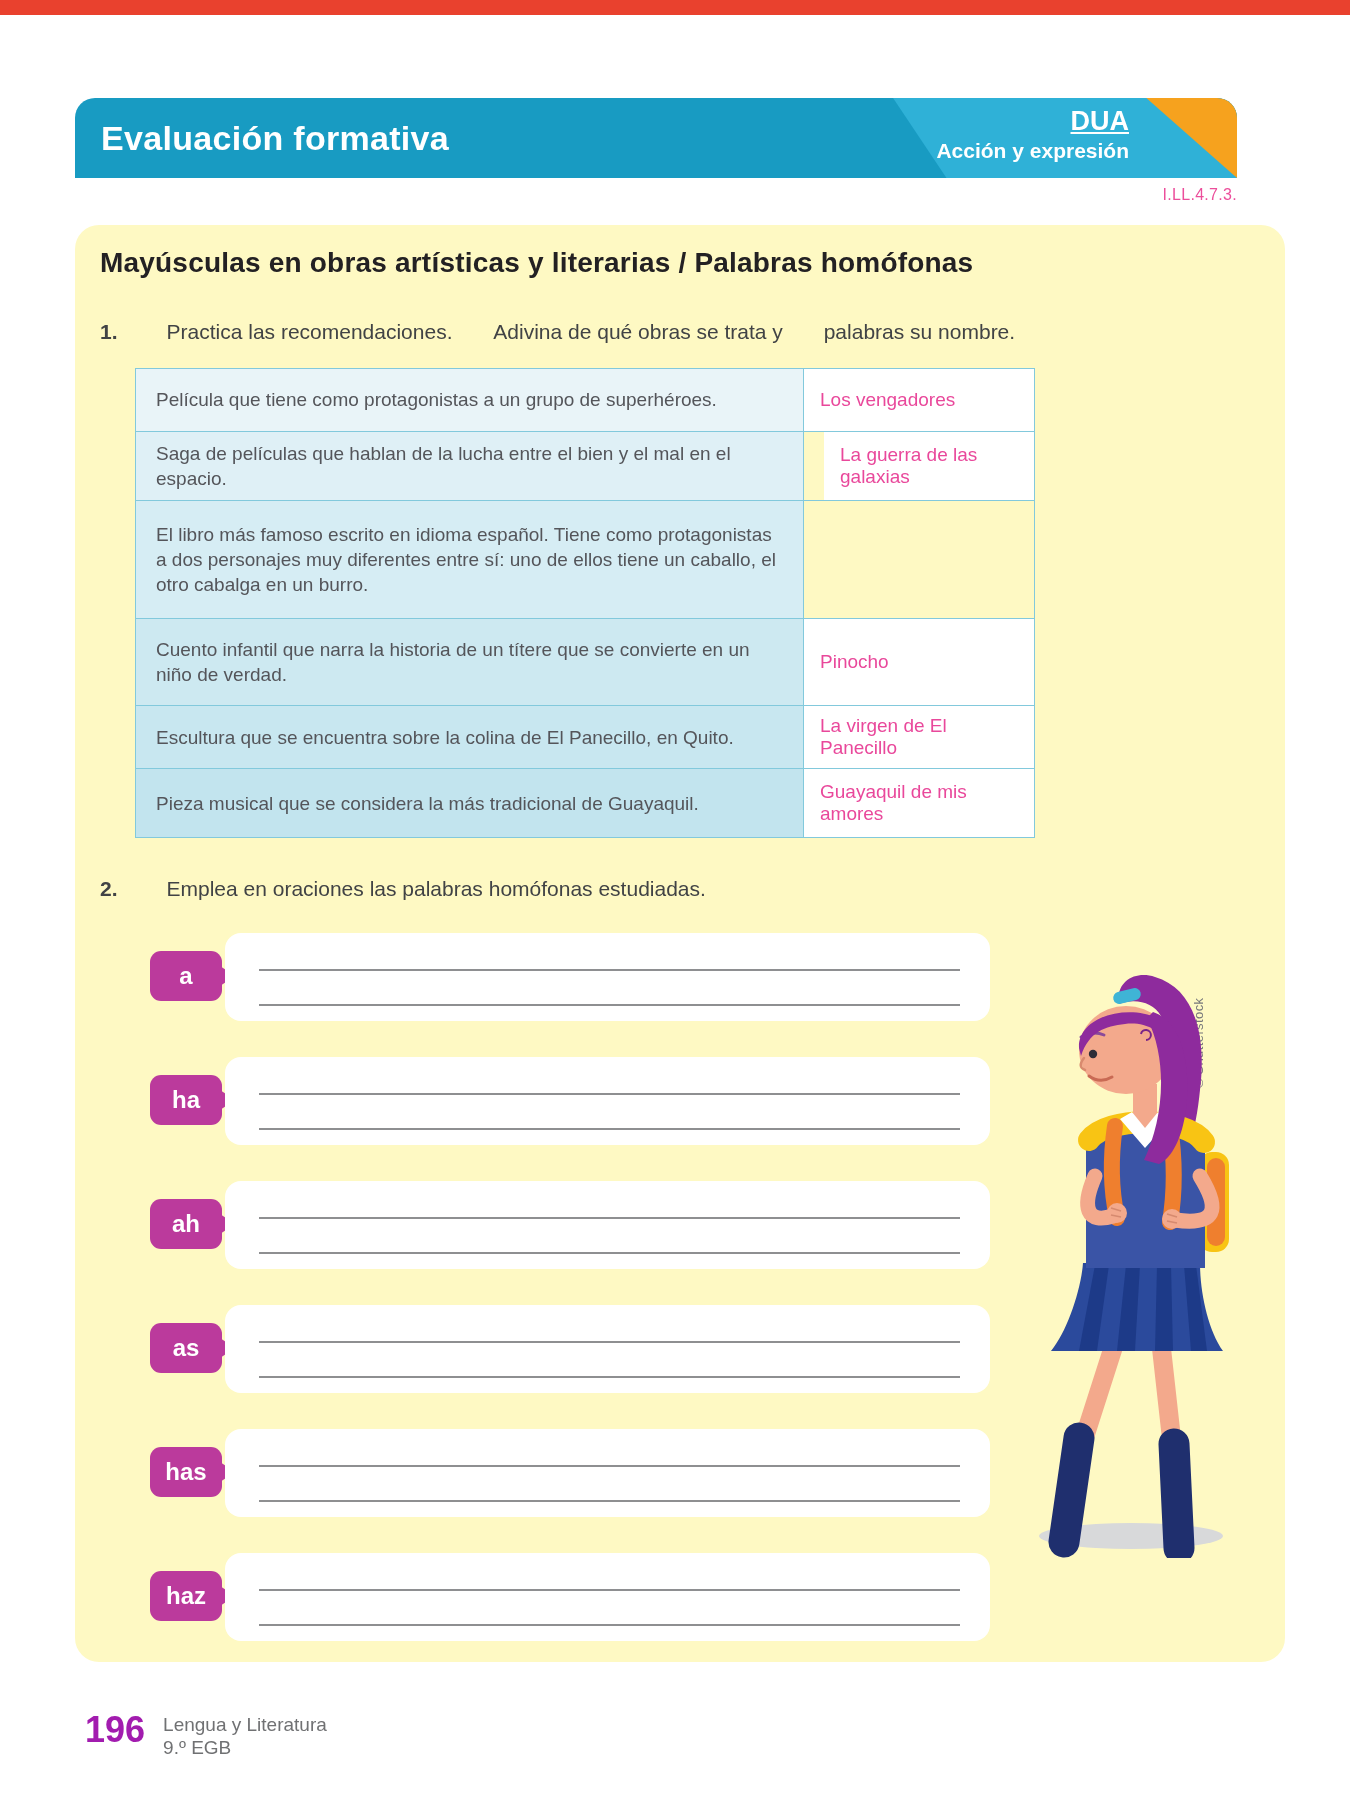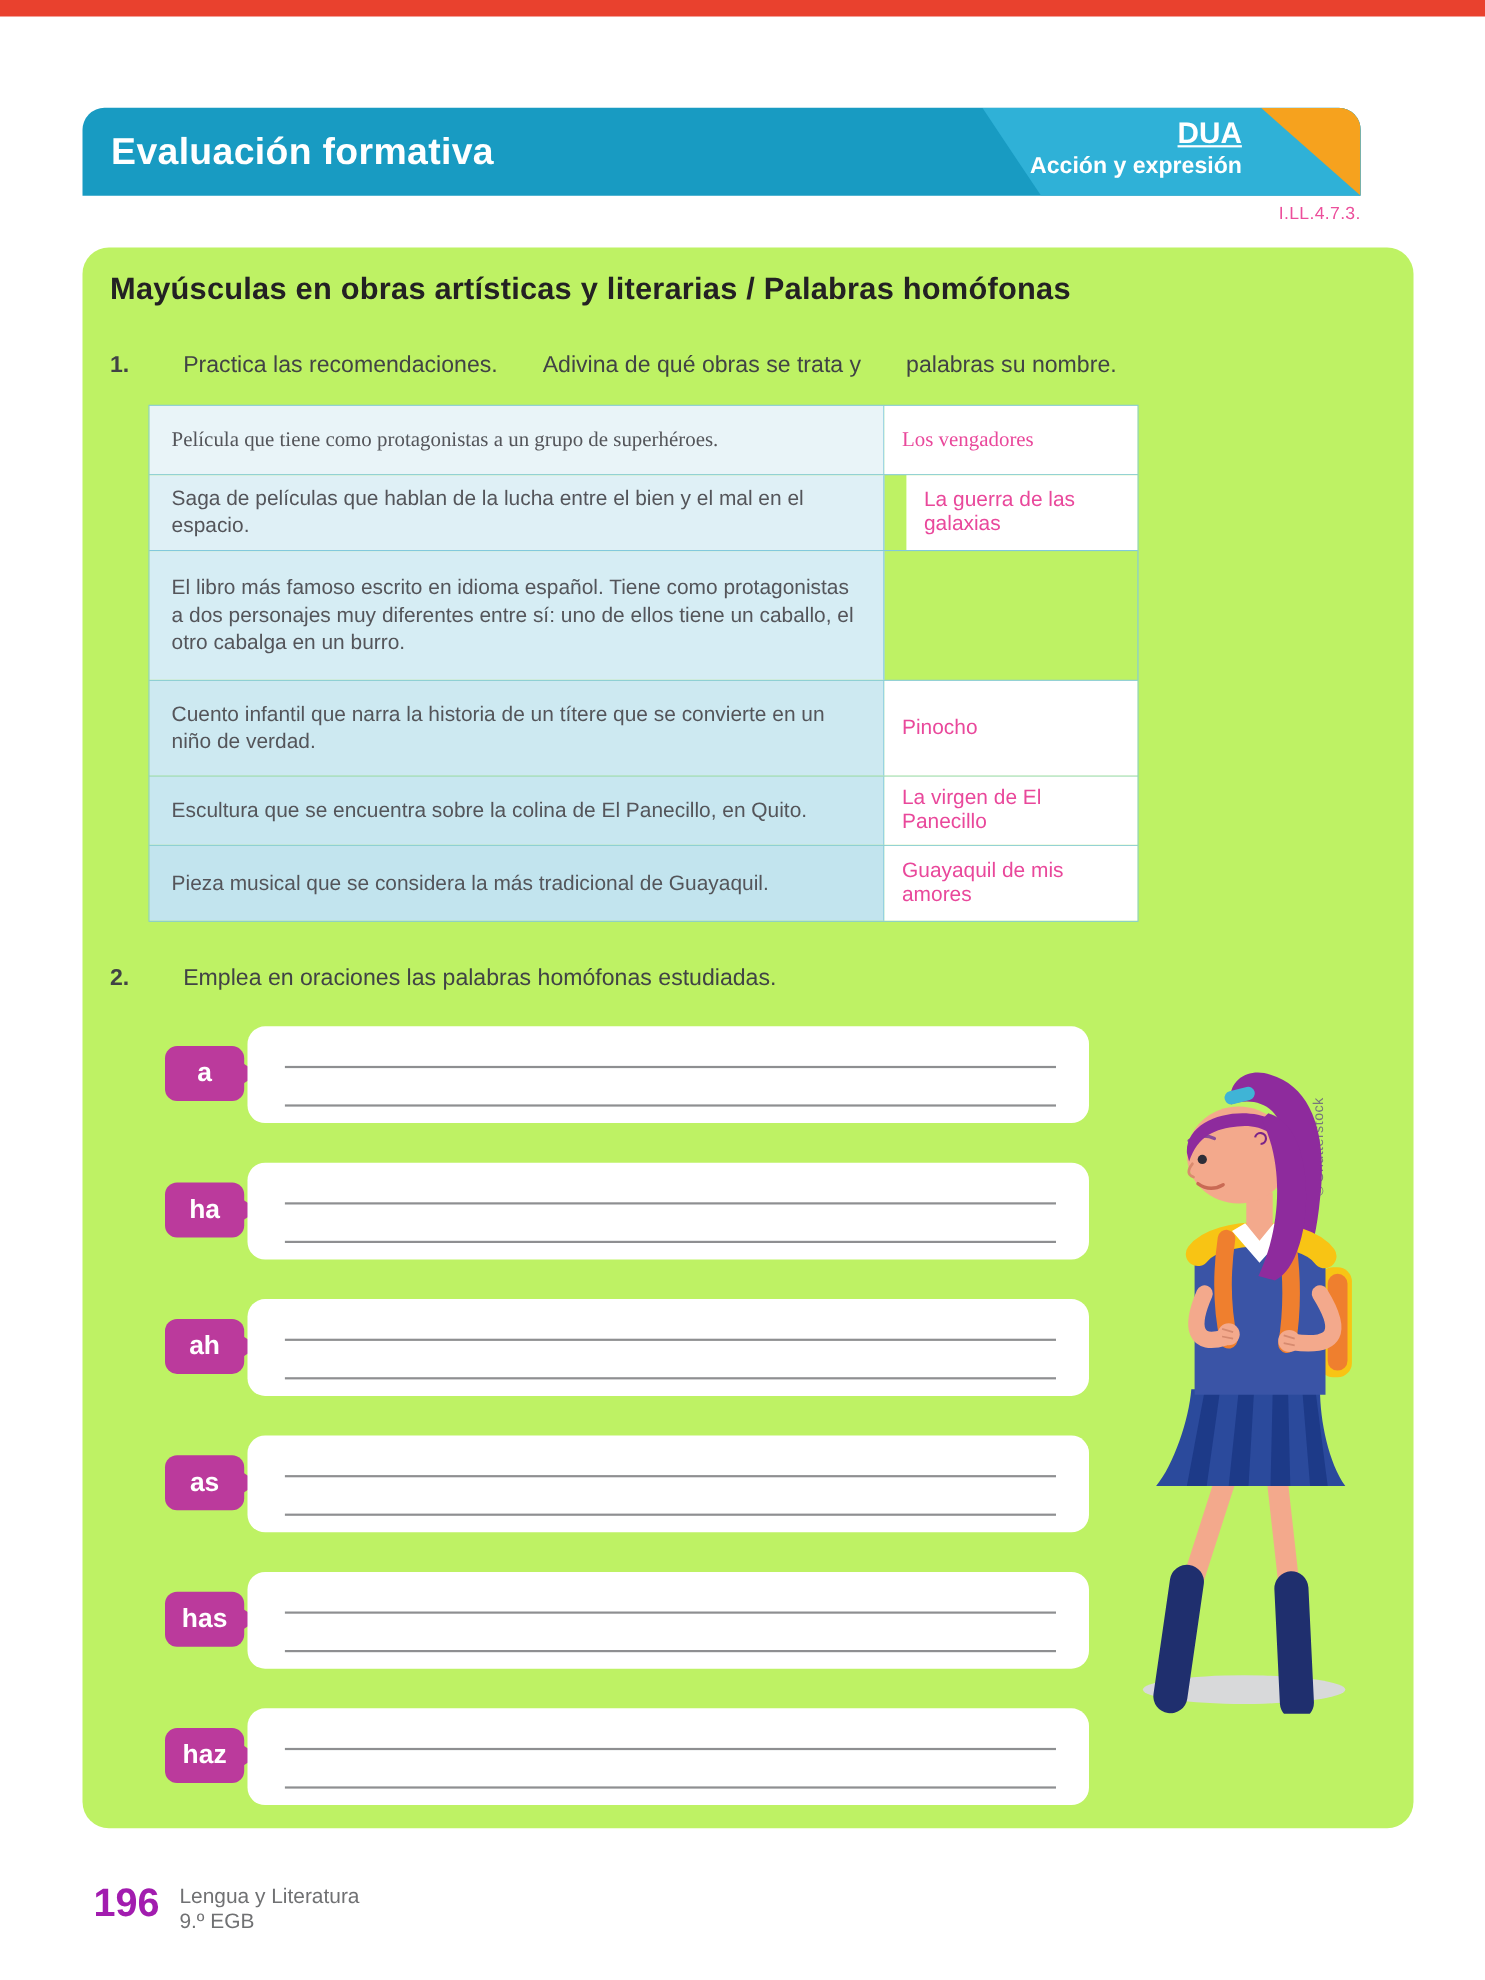--- a/index.html
+++ b/index.html
@@ -30,21 +30,21 @@
   .banner-badge{position:absolute;right:108px;top:9px;text-align:right;color:#ffffff;}
   .badge-top{font-size:27px;font-weight:bold;line-height:1.1;text-decoration:underline;}
   .badge-sub{font-size:21px;font-weight:bold;line-height:1.3;}
   .ref{
     position:absolute;right:113px;top:186px;font-size:16px;color:#ec4e9b;letter-spacing:.3px;
   }
 
   
   .panel{
     position:absolute;left:75px;top:225px;width:1210px;height:1437px;
-    background:#bef264;border-radius:24px;
+    background:#fef9c3;border-radius:24px;
   }
   .ws-title{
     position:absolute;left:25px;top:22px;margin:0;
     font-size:28px;font-weight:bold;color:#232123;letter-spacing:.2px;
   }
   .instr{position:absolute;left:25px;font-size:21px;color:#414345;}
   .instr .num{font-weight:bold;margin-right:14px;}
   .instr b{font-weight:normal;padding-left:35px;}
   .instr1{top:95px;}
   .instr2{top:652px;}
@@ -58,21 +58,21 @@
   .t-row:last-child{border-bottom:none;}
   .t-row .clue{
     flex:0 0 668px;box-sizing:border-box;border-right:1px solid #82c9dc;
     padding:9px 20px;display:flex;align-items:center;
     font-size:19px;line-height:1.32;color:#54555a;
   }
   .t-row .answer{
     flex:1;box-sizing:border-box;background:#ffffff;padding:9px 16px;
     display:flex;align-items:center;font-size:19px;color:#e9489b;
   }
-  .t-row:nth-child(1){min-height:63px;font-family:Liberation Serif, serif;} .t-row:nth-child(1) .clue{background:#e9f4f8;}
+  .t-row:nth-child(1){min-height:63px;} .t-row:nth-child(1) .clue{background:#e9f4f8;}
   .t-row:nth-child(2){min-height:64px;gap:20px;} .t-row:nth-child(2) .clue{background:#dff0f6;}
   .t-row:nth-child(3){min-height:118px;}.t-row:nth-child(3) .clue{background:#d6edf4;}
   .t-row:nth-child(4){min-height:87px;} .t-row:nth-child(4) .clue{background:#cde9f1;}
   .t-row:nth-child(5){min-height:63px;} .t-row:nth-child(5) .clue{background:#c8e7f0;}
   .t-row:nth-child(6){min-height:68px;} .t-row:nth-child(6) .clue{background:#c2e4ee;}
 
   
   .homophones{position:absolute;left:75px;top:708px;width:840px;}
   .hgroup{position:relative;height:88px;margin-bottom:36px;}
   .card{

